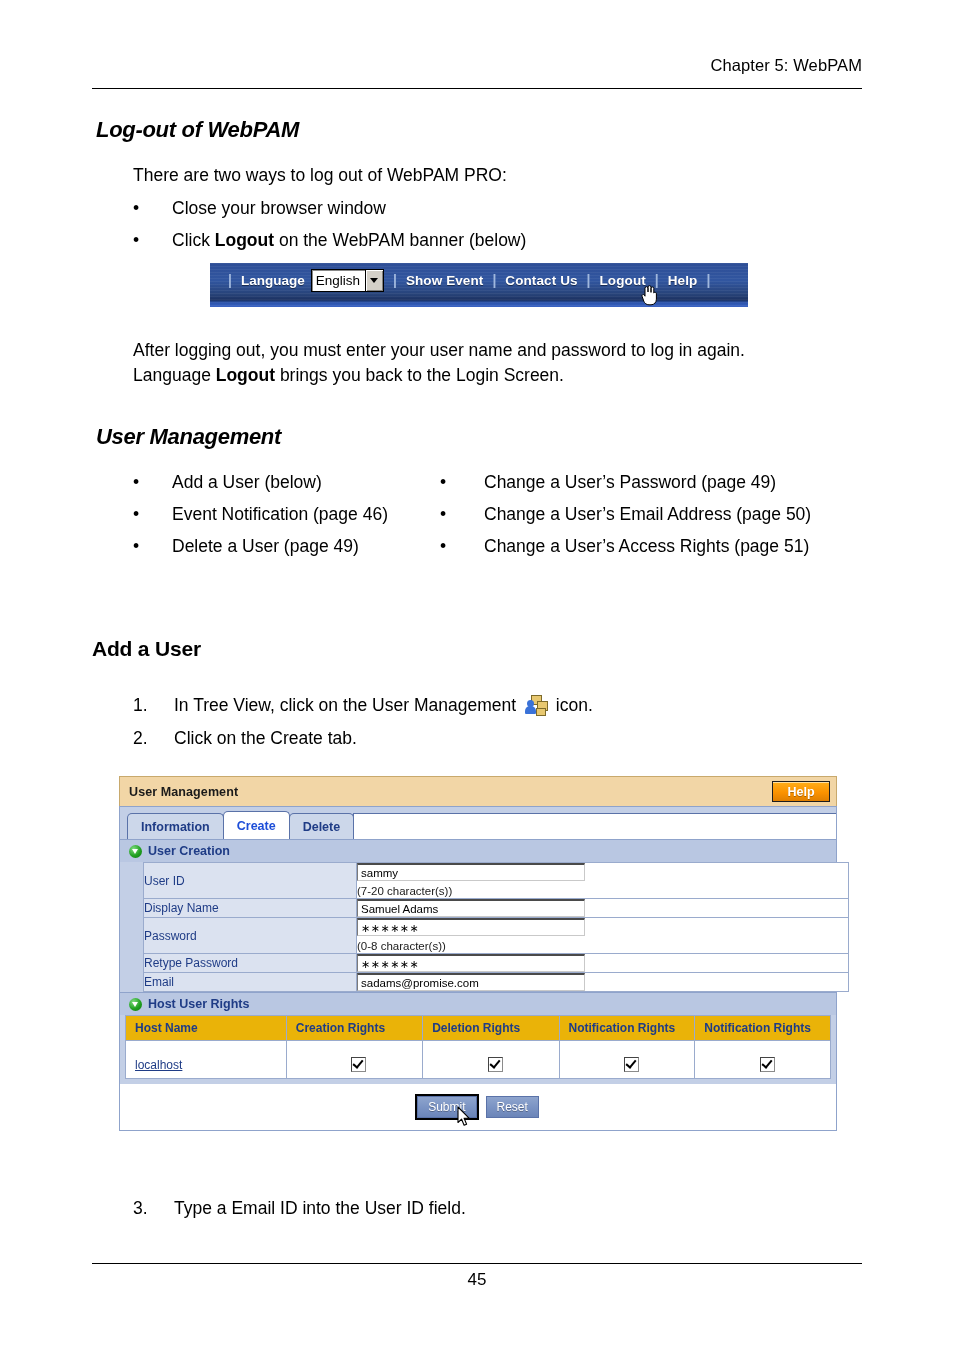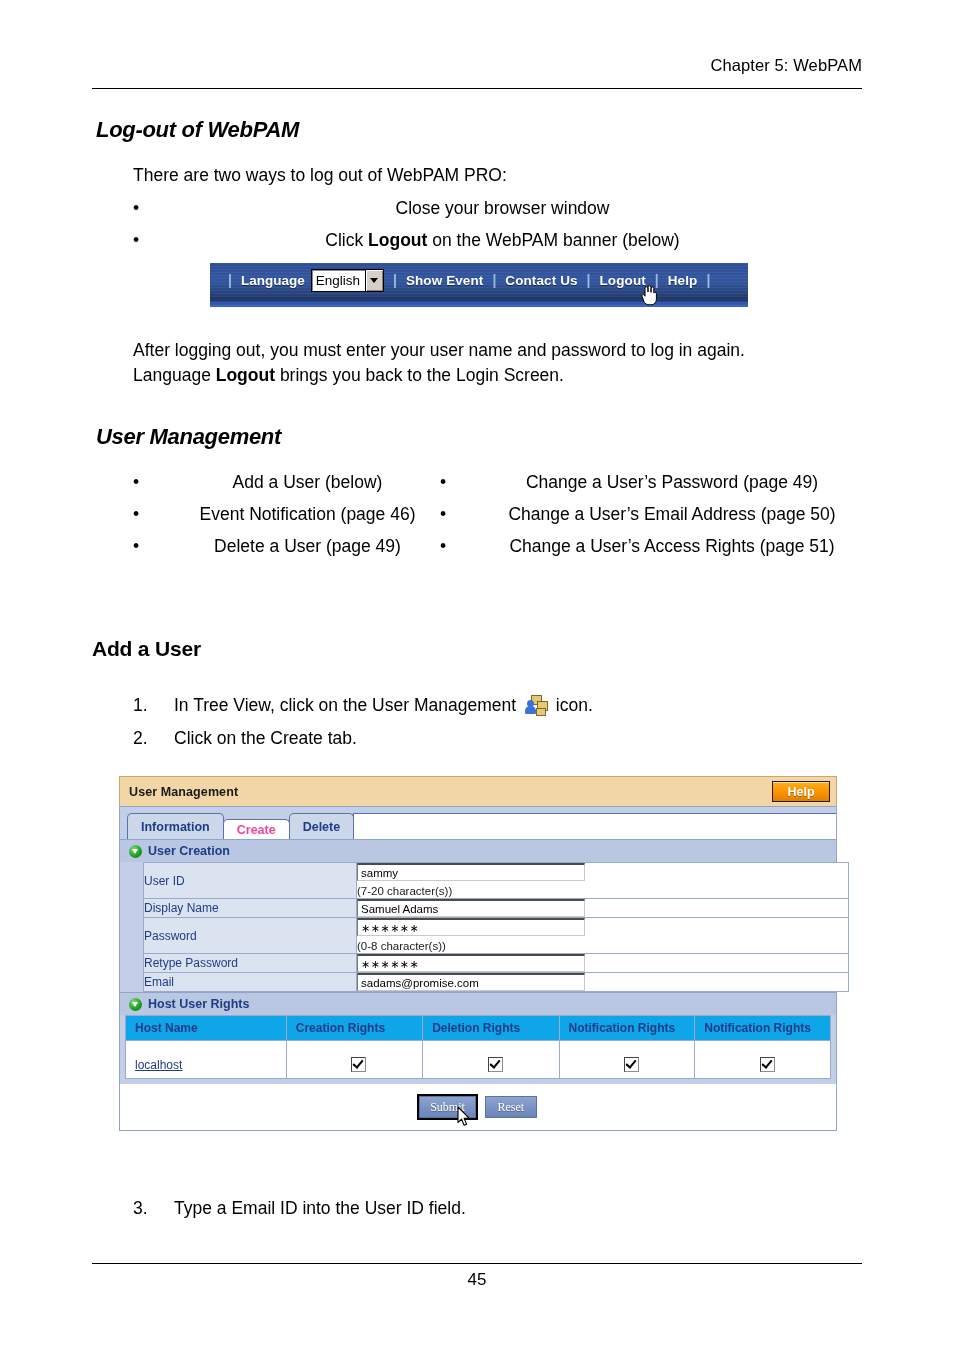--- a/index.html
+++ b/index.html
@@ -77,21 +77,21 @@
     position: absolute;
     font-size: 17.5px;
     line-height: 26px;
     display: flex;
   }
   .bullet-row .dot {
     width: 39px;
     flex: 0 0 39px;
     text-align: left;
   }
-  .bullet-row .txt { flex: 1; text-align: center; }
+  .bullet-row .txt { flex: 1; }
 
   
   #lb1 { left: 133px; top: 195px; width: 700px; }
   #lb2 { left: 133px; top: 227px; width: 700px; }
 
   
   .umcol { position: absolute; }
   #um-col-left  { left: 133px; top: 469px; width: 310px; }
   #um-col-right { left: 440px; top: 469px; width: 420px; }
   .umcol .bullet-row { position: relative; left: 0; top: 0; width: 100%; margin-bottom: 6px; }
@@ -309,23 +309,23 @@
     background: #ccd7ea;
     border: 1px solid #5a72a8;
     border-bottom: none;
     border-radius: 5px 5px 0 0;
     margin-right: -1px;
     box-sizing: border-box;
     position: relative;
   }
   .tab.active {
     background: #ffffff;
-    color: #ec4899;
+    color: #1d4ed8;
     z-index: 3;
-    height: 20px;
+    height: 28px;
   }
   .tab-filler {
     flex: 1;
     height: 26px;
     background: #ffffff;
     border: 1px solid #5a72a8;
     border-bottom: none;
     border-right: none;
     margin-left: 0px;
     box-sizing: border-box;
@@ -426,21 +426,21 @@
     box-sizing: border-box;
   }
   table.rights-tbl {
     width: 100%;
     border-collapse: collapse;
     table-layout: fixed;
     background: #ffffff;
     border: 1px solid #9aabcd;
   }
   table.rights-tbl th {
-    background: #0ea5e9;
+    background: #eab308;
     border: 1px solid #9aabcd;
     font-size: 12px;
     font-weight: bold;
     color: #1f3c86;
     text-align: left;
     padding: 5px 0 5px 9px;
   }
   table.rights-tbl td {
     border: 1px solid #9aabcd;
     font-size: 12px;
@@ -479,21 +479,20 @@
 
   
   .btn-row {
     height: 46px;
     background: #ffffff;
     display: flex;
     align-items: center;
     justify-content: center;
     position: relative;
     gap: 9px;
-    font-family: Liberation Serif, serif;
   }
   .ui-btn {
     height: 22px;
     min-width: 52px;
     padding: 0 10px;
     background: linear-gradient(to bottom, #8ea4cd 0%, #7b94c4 50%, #6b85b8 100%);
     color: #ffffff;
     font-size: 12px;
     font-weight: normal;
     display: flex;

